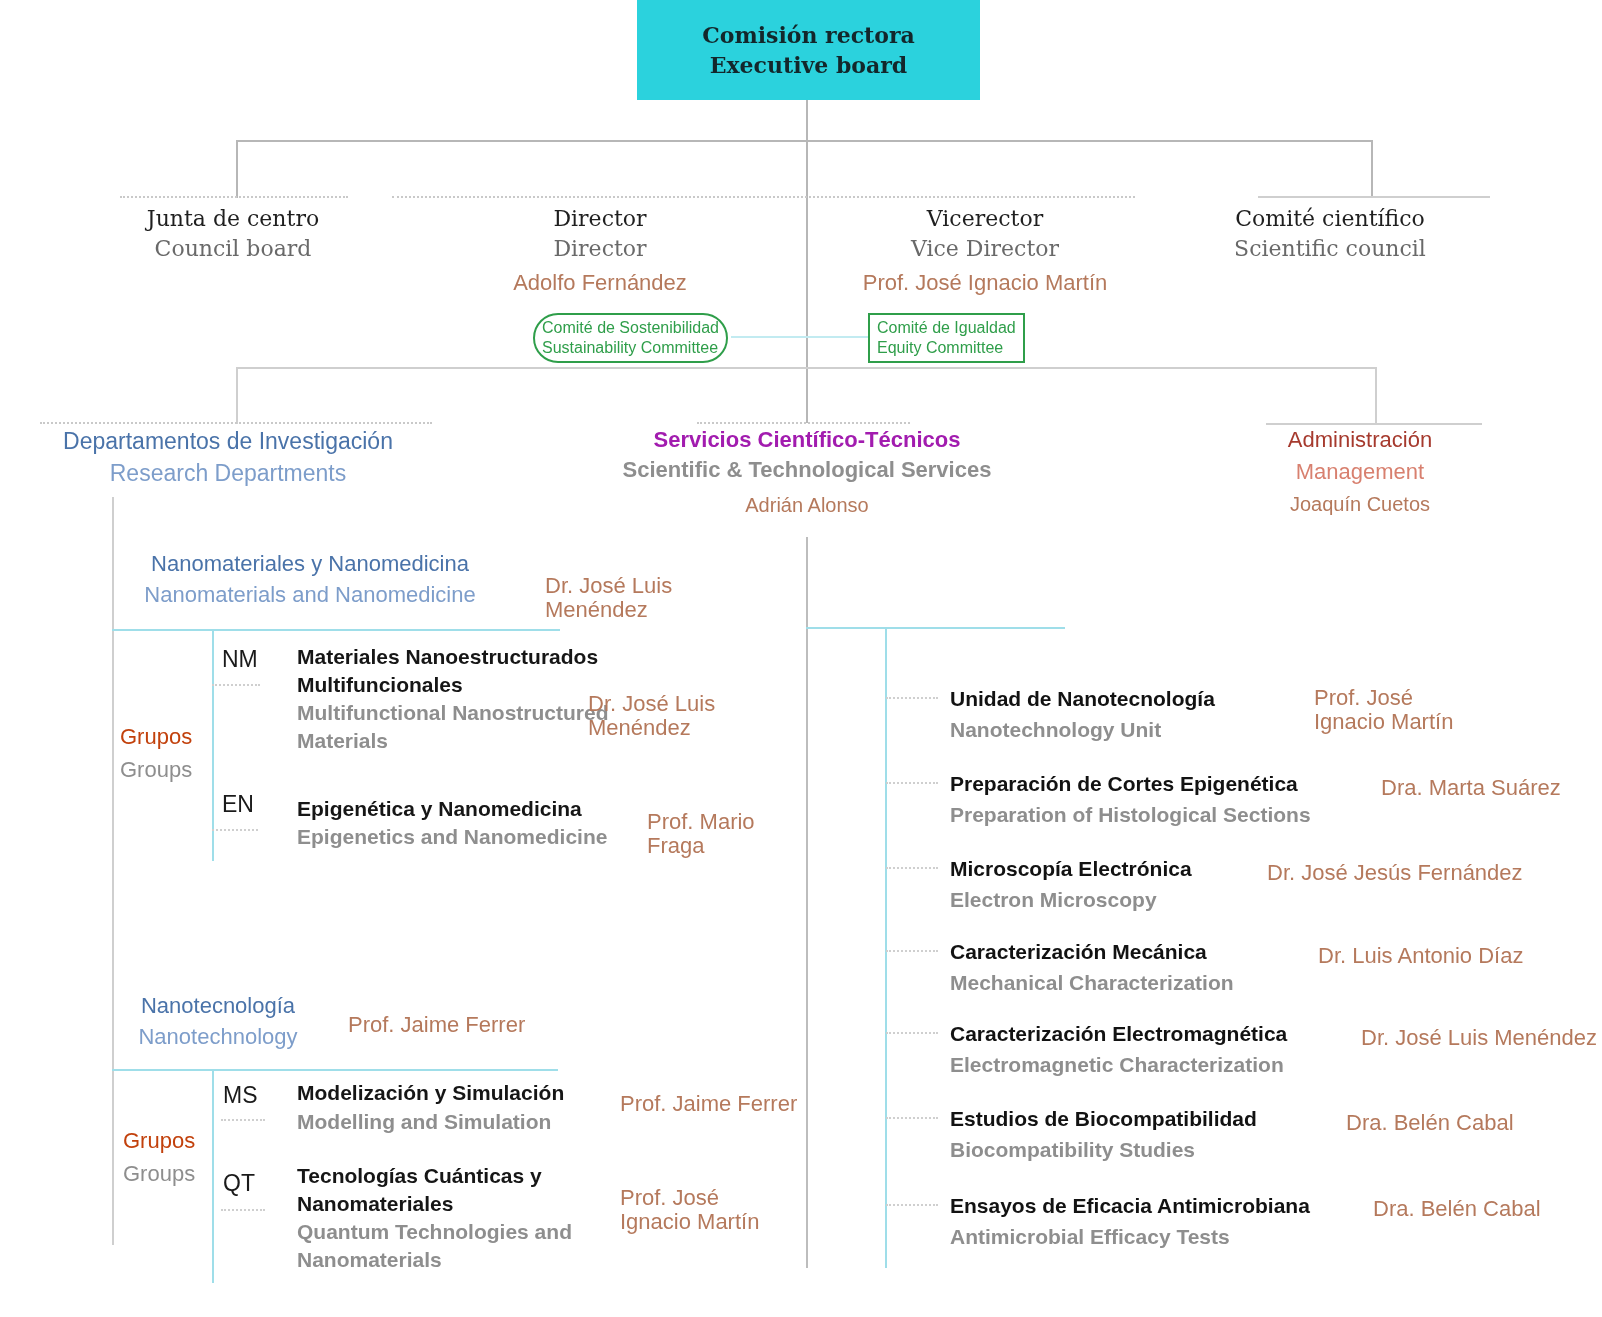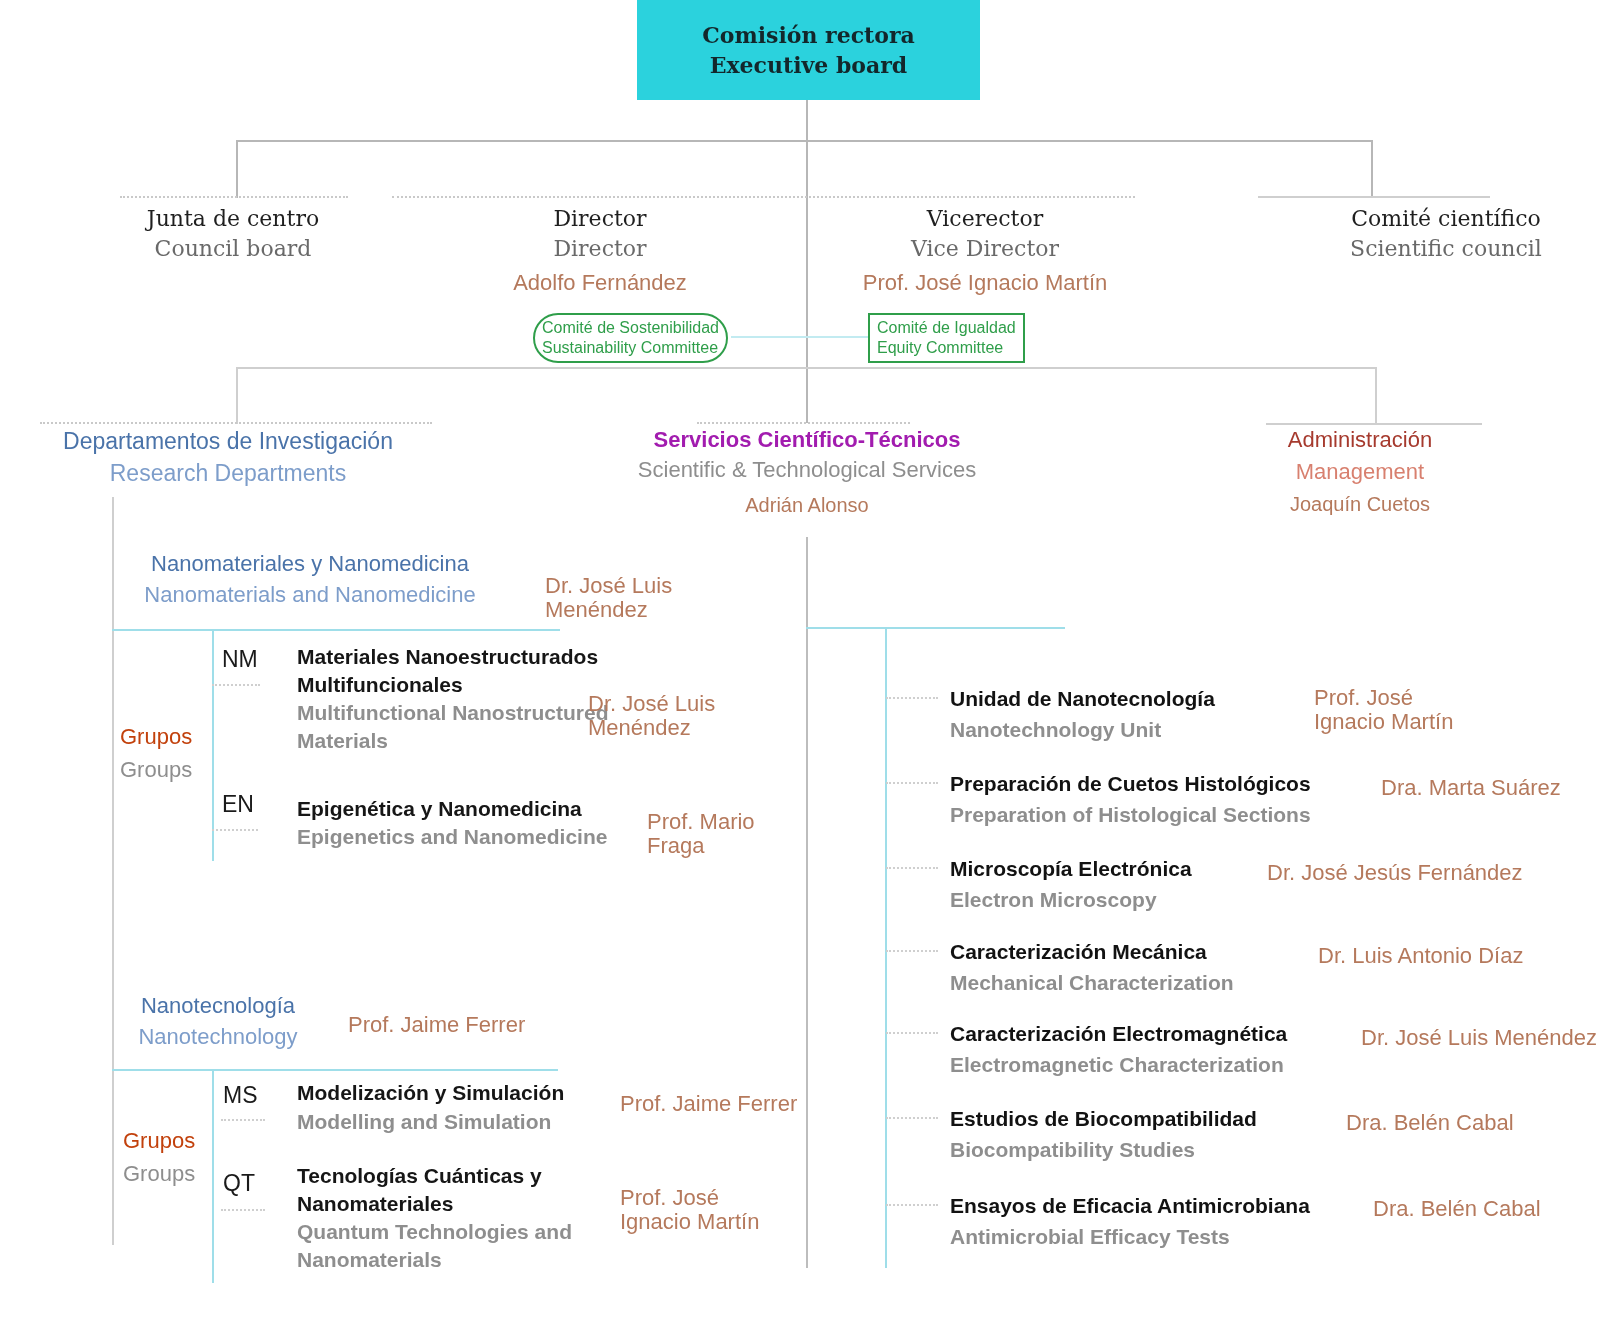--- a/index.html
+++ b/index.html
@@ -30,21 +30,21 @@
   .en2{font-size:22px;line-height:30px;color:var(--text-gray);}
   .pname{font-size:22px;line-height:24px;color:var(--name-brown);}
   .node2 .pname{margin-top:7px;}
   
   .greenbox{position:absolute;border:2px solid var(--green);color:var(--green);
             font-size:16px;line-height:20px;padding:3px 7px;white-space:nowrap;}
   
   .blue-es{font-size:23px;line-height:32px;color:var(--blue-es);}
   .blue-en{font-size:23px;line-height:32px;color:var(--blue-en);}
   .svch-es{font-size:22px;line-height:30px;font-weight:bold;color:#a21caf;}
-  .svch-en{font-size:22px;line-height:30px;font-weight:normal;color:var(--bold-gray);}
+  .svch-en{font-size:22px;line-height:30px;font-weight:bold;color:var(--bold-gray);}
   .adm-es{font-size:22px;line-height:32px;color:var(--red-es);}
   .adm-en{font-size:22px;line-height:32px;color:var(--red-en);}
   .ctr{text-align:center;}
   
   .dept-es{font-size:22px;line-height:31px;color:var(--blue-es);}
   .dept-en{font-size:22px;line-height:31px;color:var(--blue-en);}
   .bold-es{font-size:21px;line-height:28px;font-weight:bold;color:#161616;}
   .bold-en{font-size:21px;line-height:28px;font-weight:bold;color:var(--bold-gray);}
   .code{position:absolute;font-size:23px;color:#1A1A1A;}
   .grplabel-es{font-size:22px;line-height:33px;color:#c2410c;}
@@ -114,21 +114,21 @@
     <div class="en2">Director</div>
     <div class="pname" style="font-family:'Liberation Sans',sans-serif;">Adolfo Fernández</div>
   </div>
 
   <div class="node2 serif" style="left:845px;top:204px;width:280px;">
     <div class="es2">Vicerector</div>
     <div class="en2">Vice Director</div>
     <div class="pname" style="font-family:'Liberation Sans',sans-serif;">Prof. José Ignacio Martín</div>
   </div>
 
-  <div class="node2 serif" style="left:1316px;top:204px;width:260px;">
+  <div class="node2 serif" style="left:1200px;top:204px;width:260px;">
     <div class="es2">Comité científico</div>
     <div class="en2">Scientific council</div>
   </div>
 
   <div class="greenbox" style="left:533px;top:313px;border-radius:25px;">
     <div>Comité de Sostenibilidad</div>
     <div>Sustainability Committee</div>
   </div>
   <div class="greenbox" style="left:868px;top:313px;">
     <div>Comité de Igualdad</div>
@@ -202,21 +202,21 @@
   </div>
   <div class="abs pname" style="left:620px;top:1186px;width:170px;">Prof. José Ignacio Martín</div>
 
   <div class="abs" style="left:950px;top:683px;">
     <div class="svc-es">Unidad de Nanotecnología</div>
     <div class="svc-en">Nanotechnology Unit</div>
   </div>
   <div class="abs pname" style="left:1314px;top:686px;width:170px;">Prof. José Ignacio Martín</div>
 
   <div class="abs" style="left:950px;top:768px;">
-    <div class="svc-es">Preparación de Cuetos Histológicos</div>
+    <div class="svc-es">Preparación de Cortes Epigenética</div>
     <div class="svc-en">Preparation of Histological Sections</div>
   </div>
   <div class="abs pname" style="left:1381px;top:776px;width:210px;">Dra. Marta Suárez</div>
 
   <div class="abs" style="left:950px;top:853px;">
     <div class="svc-es">Microscopía Electrónica</div>
     <div class="svc-en">Electron Microscopy</div>
   </div>
   <div class="abs pname" style="left:1267px;top:861px;width:260px;">Dr. José Jesús Fernández</div>
 

